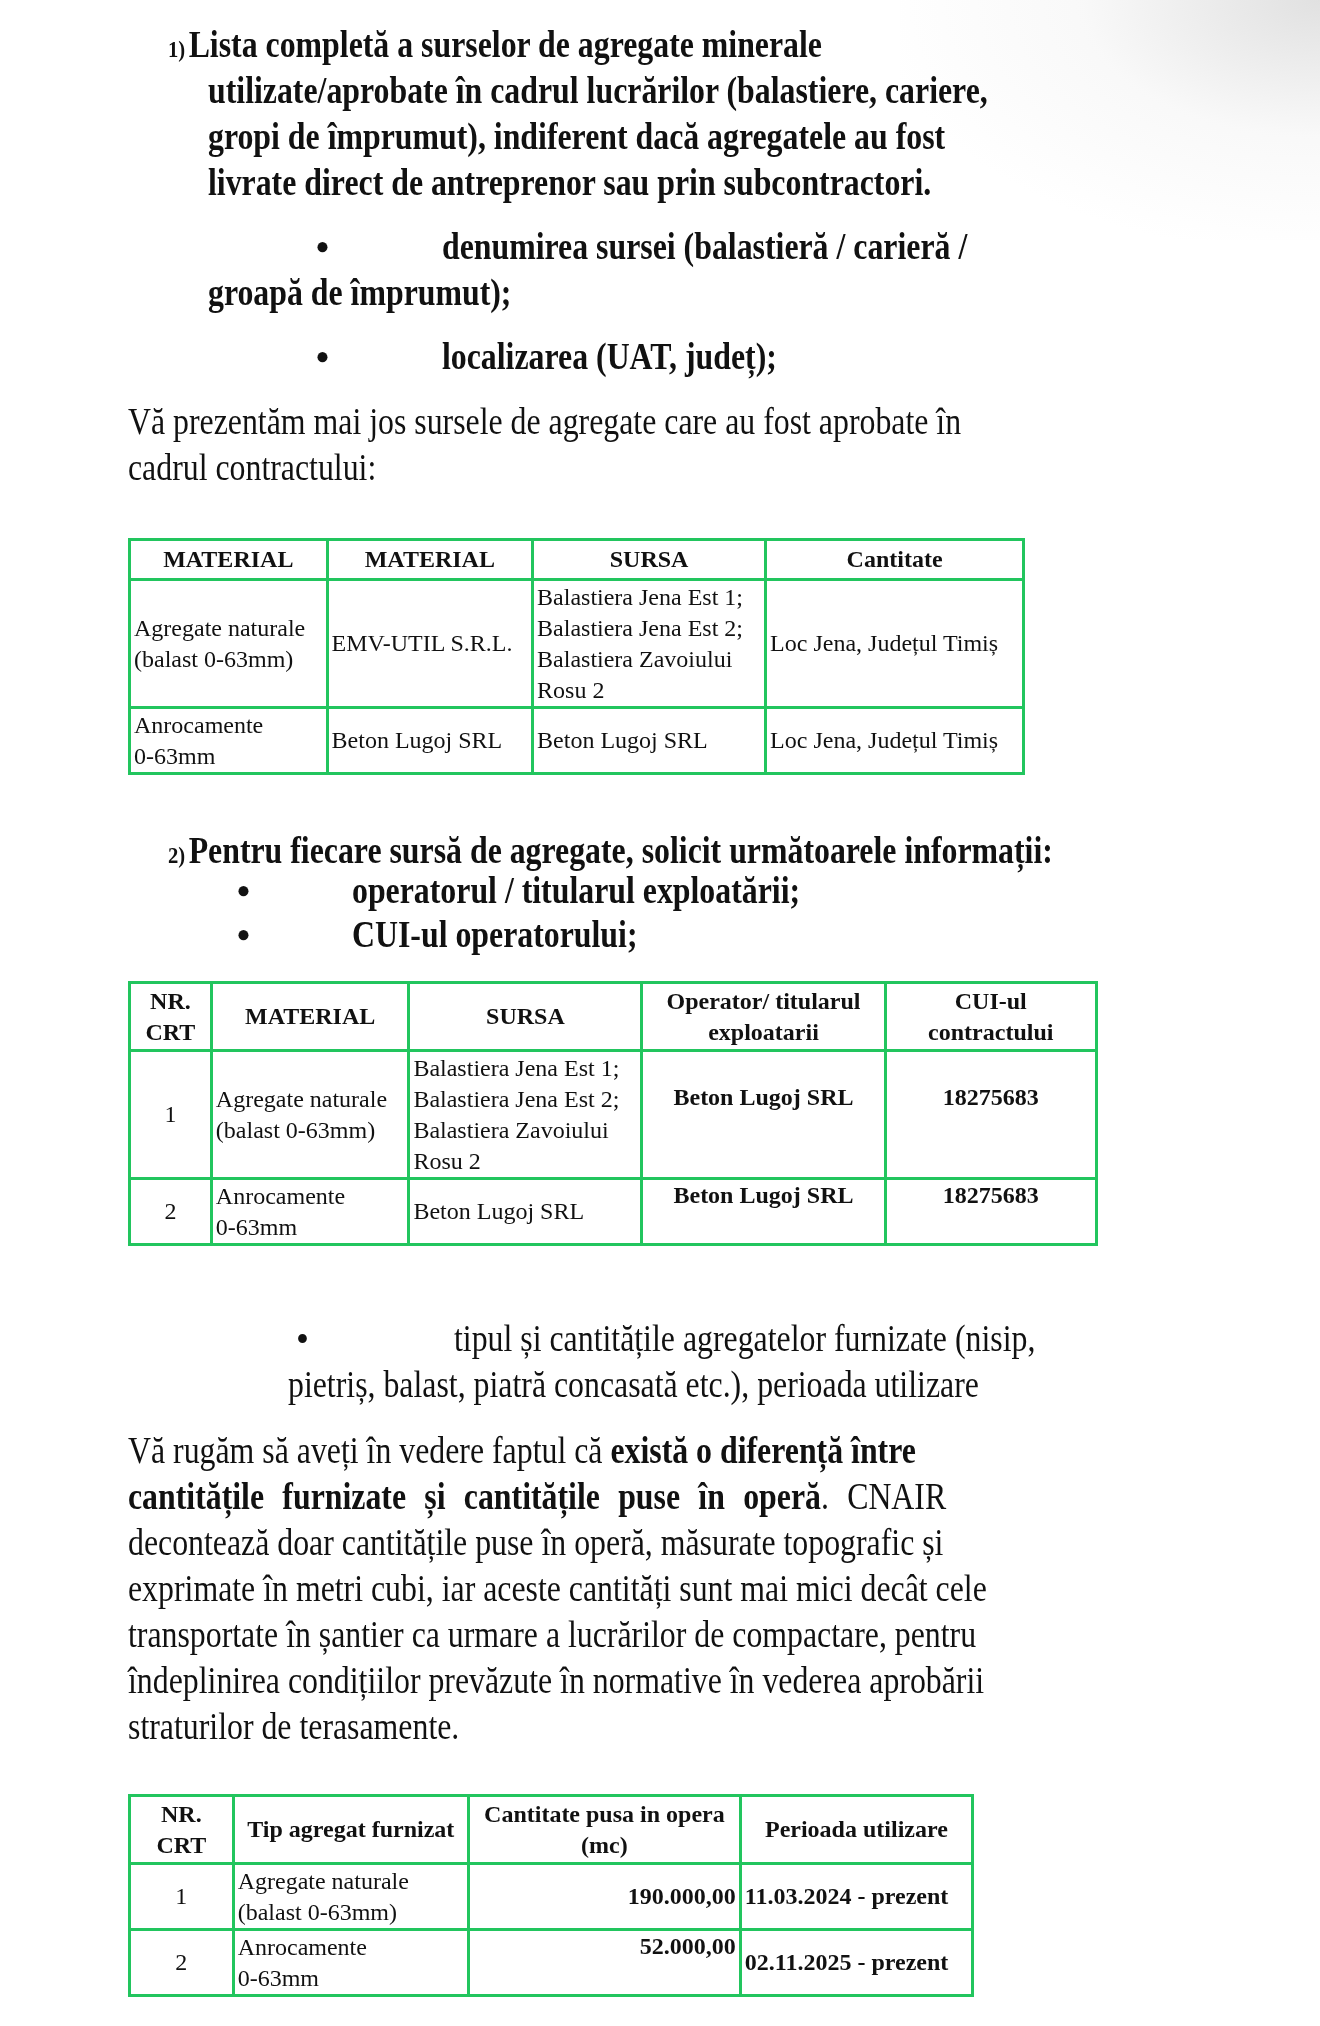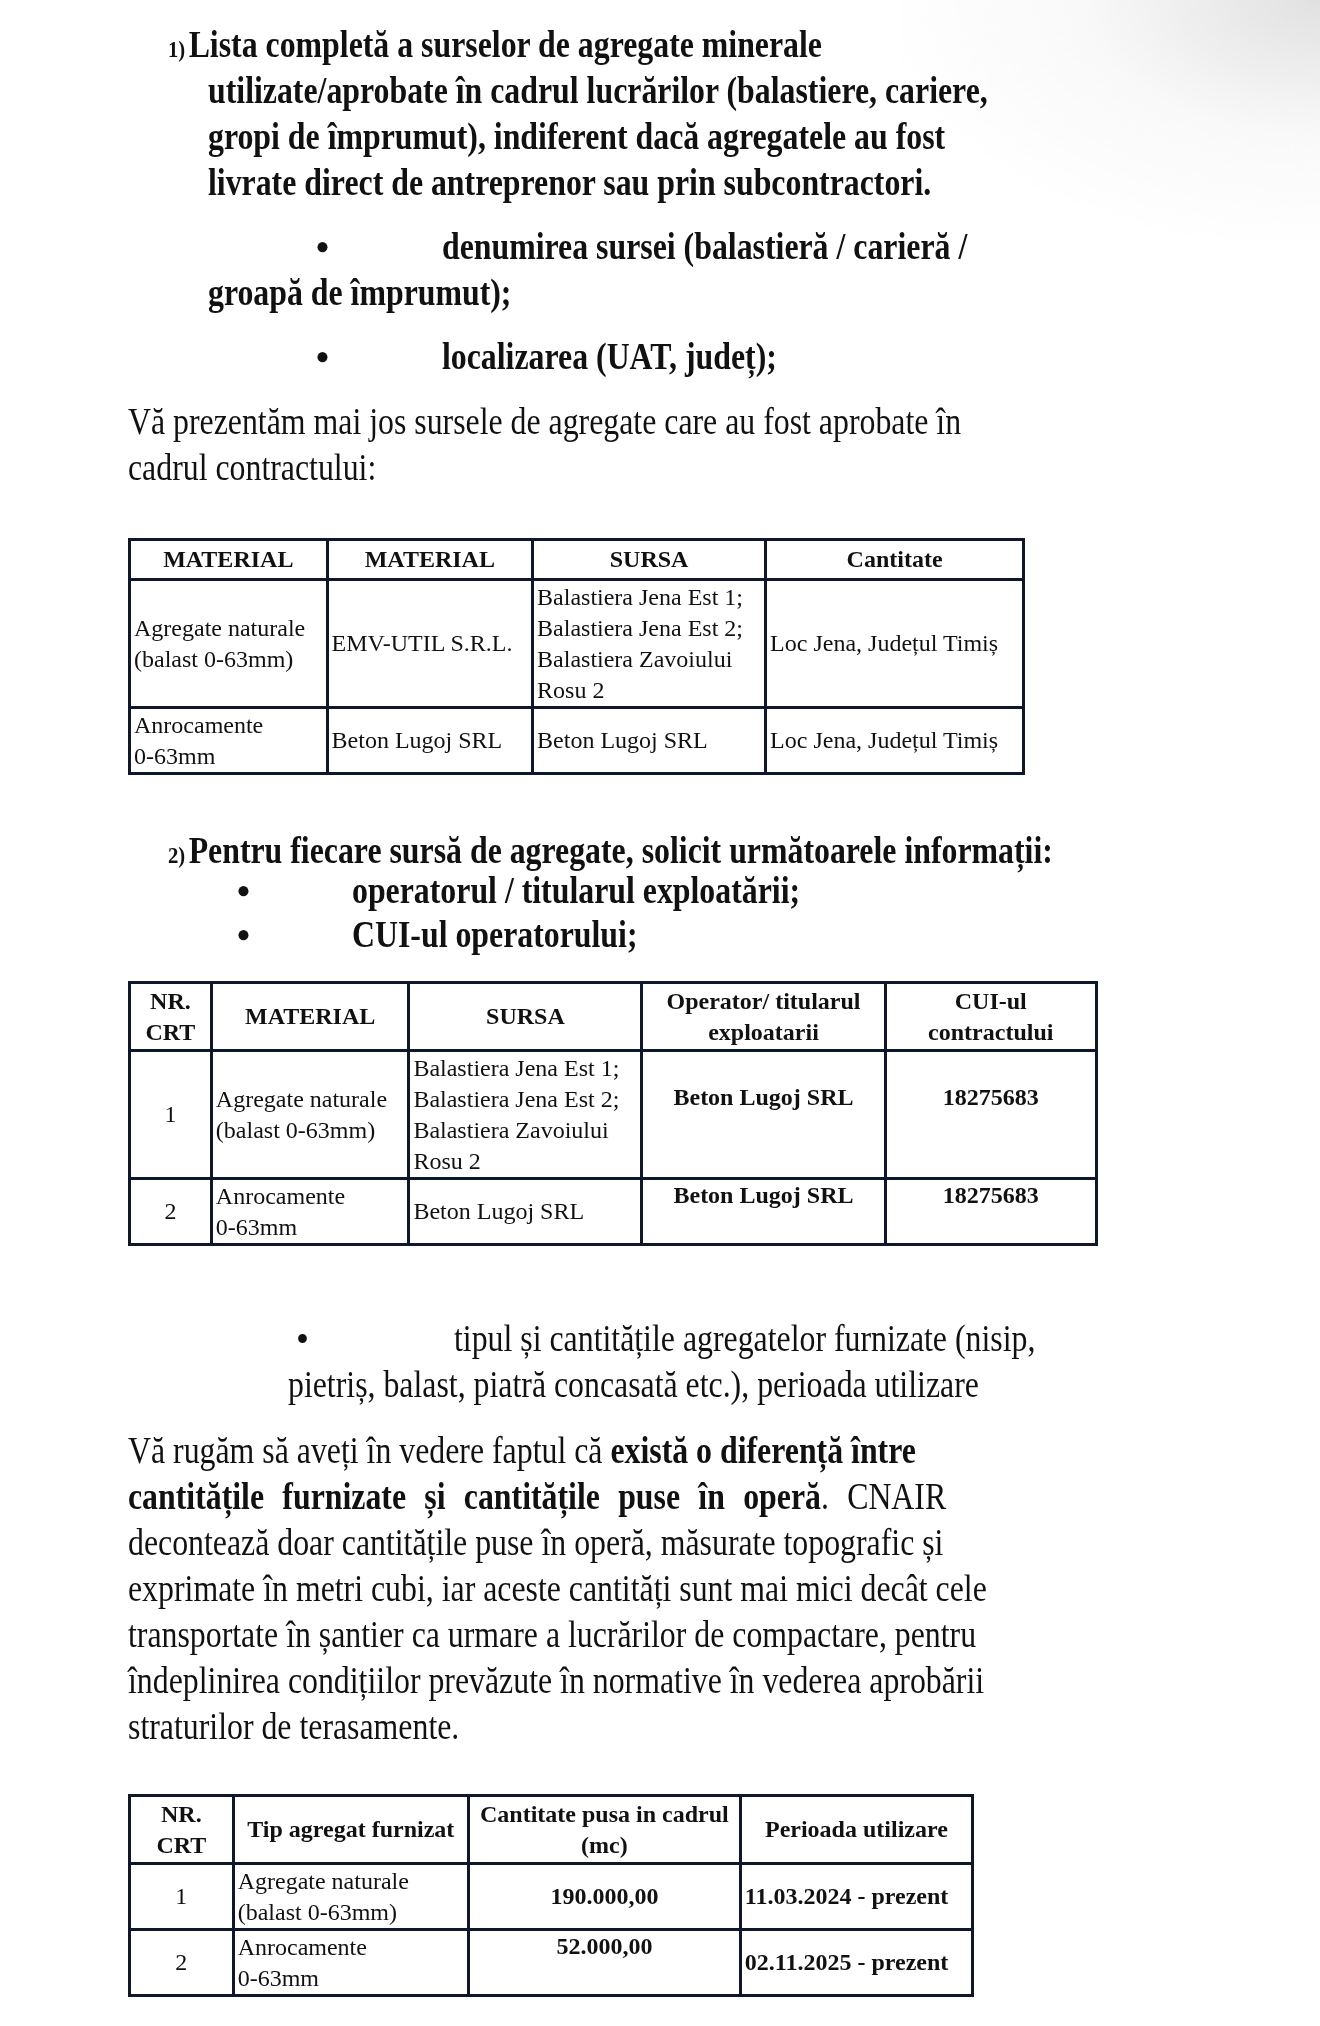--- a/index.html
+++ b/index.html
@@ -37,30 +37,30 @@
     
     table.doc {
       position: absolute;
       border-collapse: collapse;
       font-family: "Liberation Serif", "DejaVu Serif", serif;
       font-size: 24px;
       line-height: 31px;
       color: #111;
     }
     table.doc th, table.doc td {
-      border: 3px solid #0f172a;
+      border: 3px solid #22c55e;
       padding: 0 3px;
       vertical-align: middle;
     }
     table.doc th {
       font-weight: bold;
       text-align: center;
     }
     .center { text-align: center; }
-    .right { text-align: center; }
+    .right { text-align: right; }
     .top { vertical-align: top !important; }
     .cell-text { white-space: pre-line; }
   </style>
 </head>
 <body>
 
 <div class="corner-shade"></div>
 
 <div class="abs cond" style="left:168px; top:22px;">
   <span class="h-num">1)</span>
@@ -189,21 +189,21 @@
     <col style="width:104px">
       <col style="width:236px">
       <col style="width:273px">
       <col style="width:233px">
   </colgroup>
   <thead>
     <tr style="height:68px">
       <th class="cell-text">NR.
 CRT</th>
       <th class="cell-text">Tip agregat furnizat</th>
-      <th class="cell-text">Cantitate pusa in cadrul
+      <th class="cell-text">Cantitate pusa in opera
 (mc)</th>
       <th class="cell-text">Perioada utilizare</th>
     </tr>
   </thead>
   <tbody>
     <tr style="height:66px">
       <td class="center">1</td>
       <td class="cell-text">Agregate naturale
 (balast 0-63mm)</td>
       <td class="right bold">190.000,00</td>

